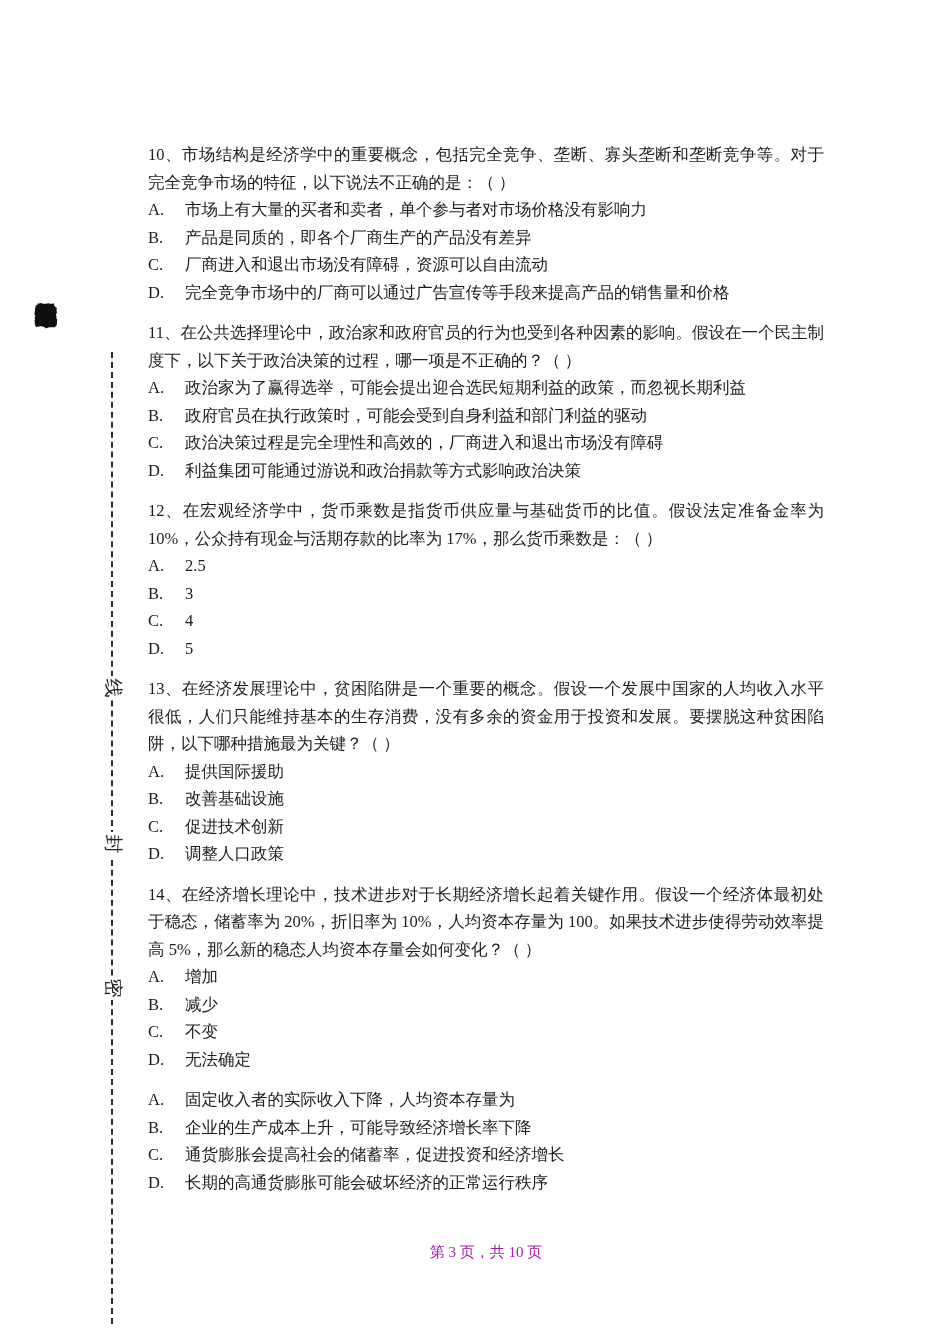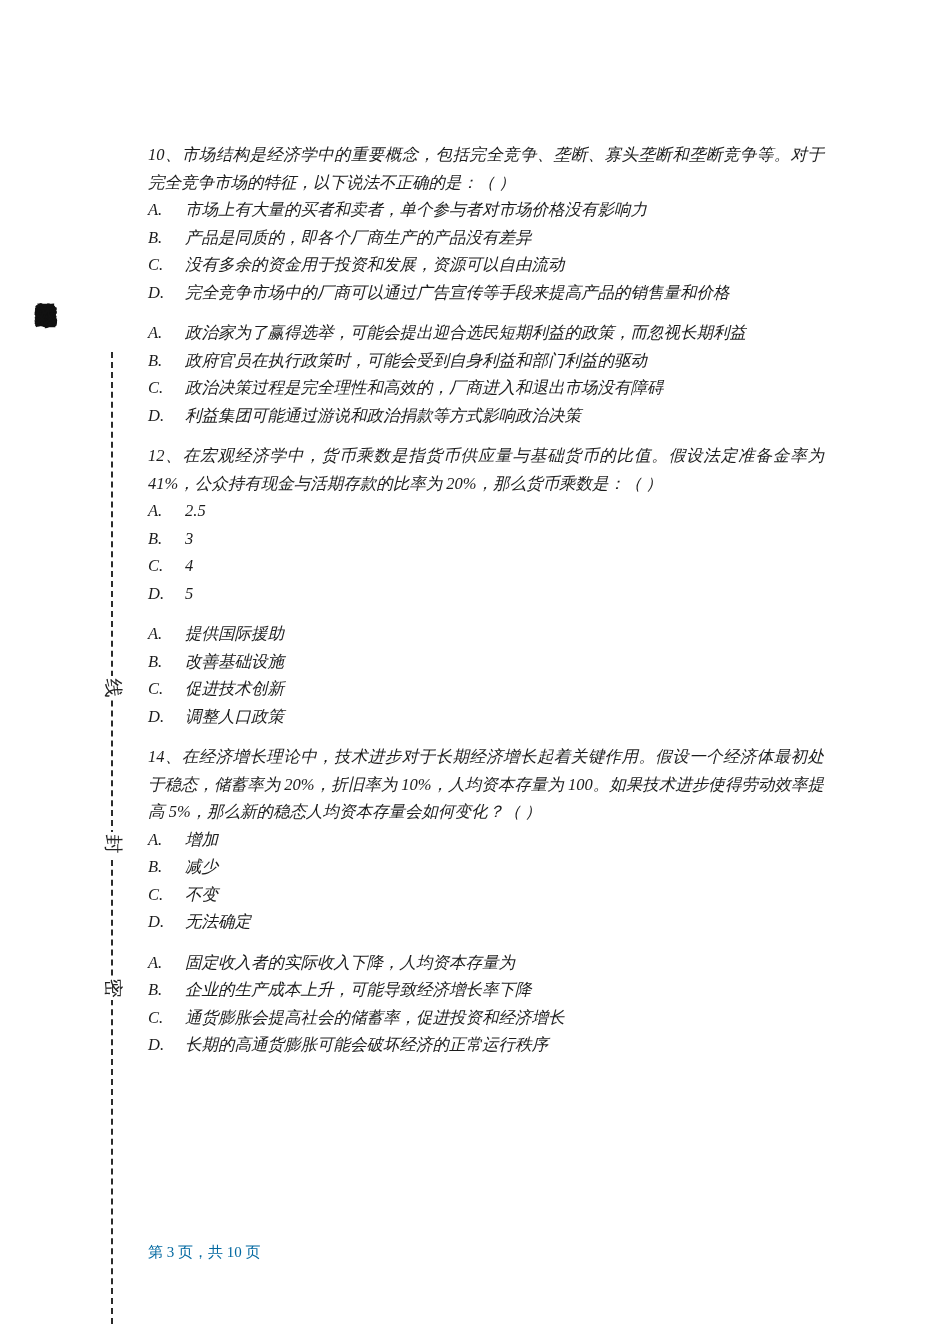--- a/index.html
+++ b/index.html
@@ -60,43 +60,43 @@
   .seal-char.c2 { top: 622px; }
   
   .content {
     position: absolute;
     left: 148px;
     top: 141px;
     width: 676px;
     font-size: 16.5px;
     line-height: 27.5px;
   }
-  .question { margin: 0 0 13px 0; font-style: italic; }
+  .question { margin: 0 0 13px 0; }
   .stem {
     margin: 0;
     text-align: justify;
     text-justify: inter-ideograph;
   }
   .option {
     margin: 0;
     display: flex;
   }
   .opt-label {
     flex: 0 0 37px;
   }
   .opt-text { flex: 1 1 auto; }
   
   .footer {
     position: absolute;
     left: 148px;
     width: 676px;
     top: 1243px;
-    text-align: left;
+    text-align: center;
     font-size: 15px;
-    color: #0369a1;
+    color: #a21caf;
   }
 </style>
 </head>
 <body>
 
 <div class="page">
 
   <div class="slogan">自觉遵守考场纪律如考试作弊此答卷无效</div>
 
   <div class="seal-line">
@@ -116,31 +116,32 @@
               <span class="opt-text">市场上有大量的买者和卖者，单个参与者对市场价格没有影响力</span>
             </p>
 
             <p class="option">
               <span class="opt-label">B.</span>
               <span class="opt-text">产品是同质的，即各个厂商生产的产品没有差异</span>
             </p>
 
             <p class="option">
               <span class="opt-label">C.</span>
-              <span class="opt-text">没有多余的资金用于投资和发展，资源可以自由流动</span>
+              <span class="opt-text">厂商进入和退出市场没有障碍，资源可以自由流动</span>
             </p>
 
             <p class="option">
               <span class="opt-label">D.</span>
               <span class="opt-text">完全竞争市场中的厂商可以通过广告宣传等手段来提高产品的销售量和价格</span>
             </p>
           </div>
       </section>
 
       <section class="question">
+        <p class="stem">11、在公共选择理论中，政治家和政府官员的行为也受到各种因素的影响。假设在一个民主制度下，以下关于政治决策的过程，哪一项是不正确的？（ ）</p>
         <div class="options">
 
             <p class="option">
               <span class="opt-label">A.</span>
               <span class="opt-text">政治家为了赢得选举，可能会提出迎合选民短期利益的政策，而忽视长期利益</span>
             </p>
 
             <p class="option">
               <span class="opt-label">B.</span>
               <span class="opt-text">政府官员在执行政策时，可能会受到自身利益和部门利益的驱动</span>
@@ -152,21 +153,21 @@
             </p>
 
             <p class="option">
               <span class="opt-label">D.</span>
               <span class="opt-text">利益集团可能通过游说和政治捐款等方式影响政治决策</span>
             </p>
           </div>
       </section>
 
       <section class="question">
-        <p class="stem">12、在宏观经济学中，货币乘数是指货币供应量与基础货币的比值。假设法定准备金率为 41%，公众持有现金与活期存款的比率为 20%，那么货币乘数是：（ ）</p>
+        <p class="stem">12、在宏观经济学中，货币乘数是指货币供应量与基础货币的比值。假设法定准备金率为 10%，公众持有现金与活期存款的比率为 17%，那么货币乘数是：（ ）</p>
         <div class="options">
 
             <p class="option">
               <span class="opt-label">A.</span>
               <span class="opt-text">2.5</span>
             </p>
 
             <p class="option">
               <span class="opt-label">B.</span>
               <span class="opt-text">3</span>
@@ -178,20 +179,21 @@
             </p>
 
             <p class="option">
               <span class="opt-label">D.</span>
               <span class="opt-text">5</span>
             </p>
           </div>
       </section>
 
       <section class="question">
+        <p class="stem">13、在经济发展理论中，贫困陷阱是一个重要的概念。假设一个发展中国家的人均收入水平很低，人们只能维持基本的生存消费，没有多余的资金用于投资和发展。要摆脱这种贫困陷阱，以下哪种措施最为关键？（ ）</p>
         <div class="options">
 
             <p class="option">
               <span class="opt-label">A.</span>
               <span class="opt-text">提供国际援助</span>
             </p>
 
             <p class="option">
               <span class="opt-label">B.</span>
               <span class="opt-text">改善基础设施</span>

